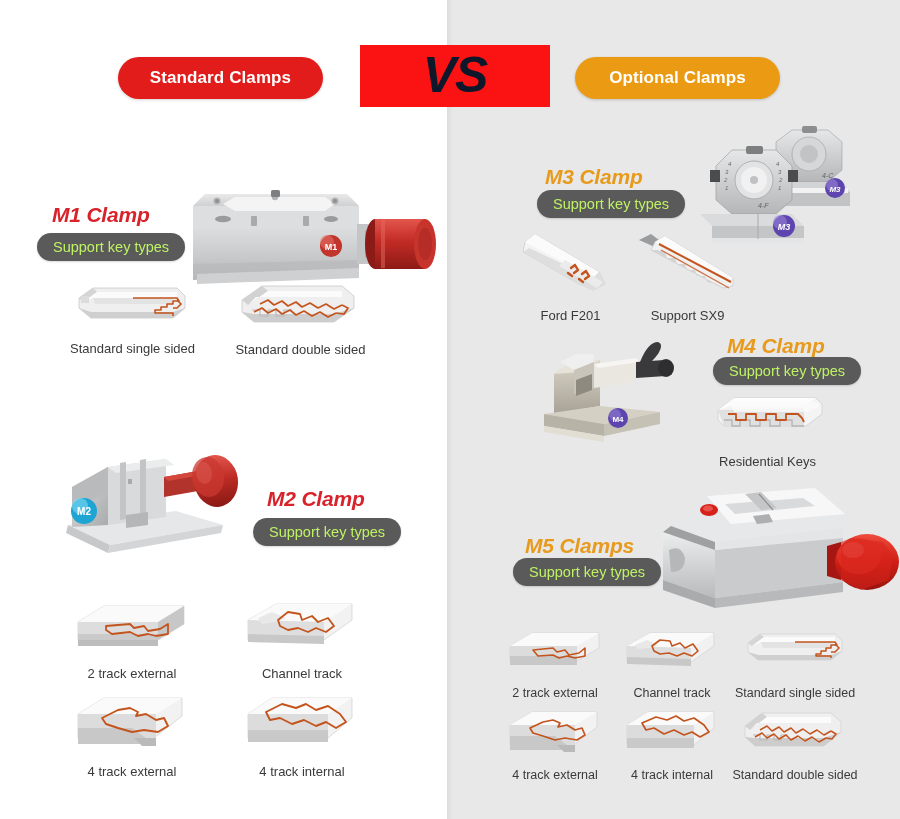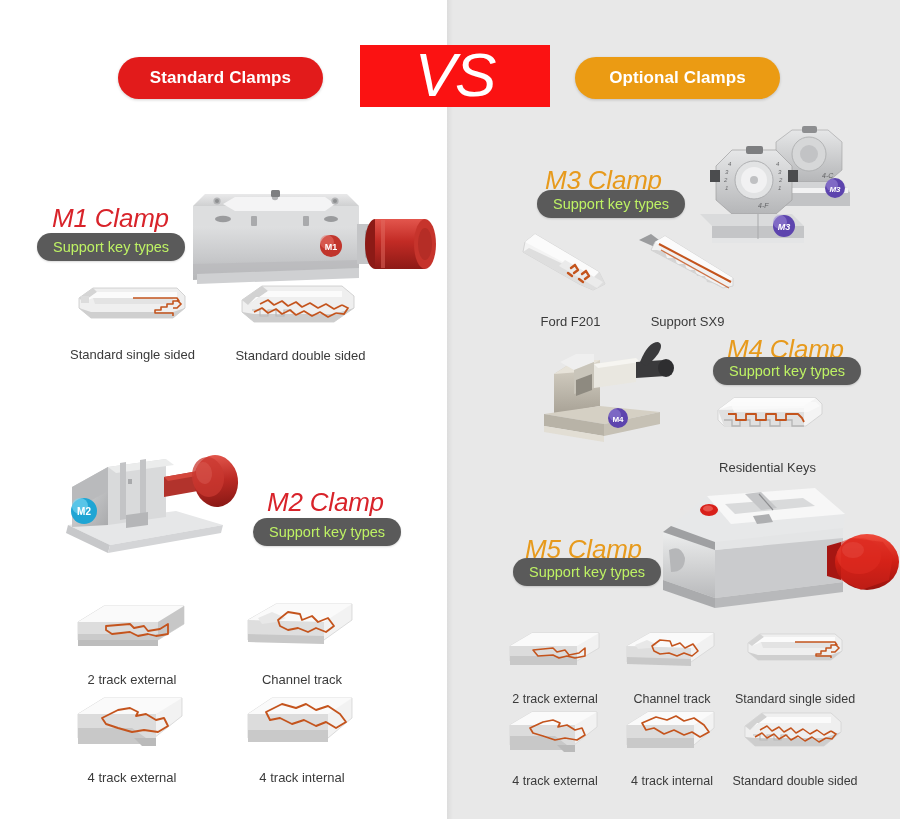--- a/index.html
+++ b/index.html
@@ -48,29 +48,29 @@
     left: 575px; top: 57px; width: 205px; height: 42px;
     background: #eb9b13;
   }
   .vs-box {
     position: absolute; left: 360px; top: 45px;
     width: 190px; height: 62px;
     background: #fb1212;
     display: flex; align-items: center; justify-content: center;
   }
   .vs-text {
-    color: #ffffff; font-size: 62px; font-weight: normal;
+    color: #0f172a; font-size: 50px; font-weight: bold;
     font-style: italic; letter-spacing: -1px;
     line-height: 1; transform: translateY(-1px);
   }
 
   
   .clamp-title {
     position: absolute;
-    font-size: 26px; font-weight: normal; font-style: italic;
+    font-size: 21px; font-weight: bold; font-style: italic;
     white-space: nowrap;
     letter-spacing: -0.2px;
   }
   .title-red { color: #d8232a; }
   .title-orange { color: #e79a1c; }
 
   .support-pill {
     position: absolute;
     height: 28px;
     background: #5a5a5a;
@@ -87,21 +87,21 @@
   .key-item { position: absolute; }
   .key-item .key-art {
     display: block;
     margin: 0 auto;
   }
   .key-caption {
     text-align: center;
     font-size: 13px;
     color: #3a3a3a;
     white-space: nowrap;
-    margin-top: 20px;
+    margin-top: 14px;
   }
   .key-caption-sm { font-size: 12.5px; }
 
   
   .device { position: absolute; }
 </style>
 </head>
 <body>
 
 <div id="page">
@@ -461,21 +461,21 @@
       <path d="M60,118 L188,102 L188,112 L60,128 Z" fill="#b8b9bb"></path>
 
       <path d="M172,66 L186,62 L186,100 L172,96 Z" fill="#a61612"></path>
       <ellipse cx="212" cy="82" rx="32" ry="28" fill="url(#g_m5knob)"></ellipse>
       <ellipse cx="204" cy="76" rx="22" ry="18" fill="#e43428" opacity="0.6"></ellipse>
       <ellipse cx="198" cy="70" rx="11" ry="8" fill="#f5857a" opacity="0.4"></ellipse>
       <path d="M186,62 L196,58 L228,62 L238,76 L234,100 L206,110 L186,100 Z" fill="#d8251b" opacity="0.55"></path>
     </svg>
   </div>
 
-  <div class="clamp-title title-orange" style="left:525px; top:534px;">M5 Clamp</div>
+  <div class="clamp-title title-orange" style="left:525px; top:534px;">M5 Clamps</div>
   <div class="support-pill" style="left:513px; top:558px;">Support key types</div>
 
   <div class="key-item" style="left:496px; top:628px; width:118px;">
     <svg class="key-art" width="100" height="44" viewBox="0 0 100 44">
       <path d="M5,18 L27,5 L94,5 L94,20 L72,33 L5,33 Z" fill="#f1f1f1" stroke="#cfcfcf" stroke-width="0.6"></path>
       <path d="M5,18 L27,5 L94,5 L72,18 Z" fill="#fafafa"></path>
       <path d="M5,18 L72,18 L72,33 L5,33 Z" fill="#dcdcdc"></path>
       <path d="M5,28 L72,28 L72,37 L5,37 Z" fill="#c8c8c8"></path>
       <path d="M28,22 L48,20 L52,24 L60,22 L64,27 L74,25 L80,20 L80,28 L70,30 L62,28 L54,30 L48,27 L33,28 Z" fill="none" stroke="#c4541d" stroke-width="1.6" stroke-linejoin="round"></path>
     </svg>

